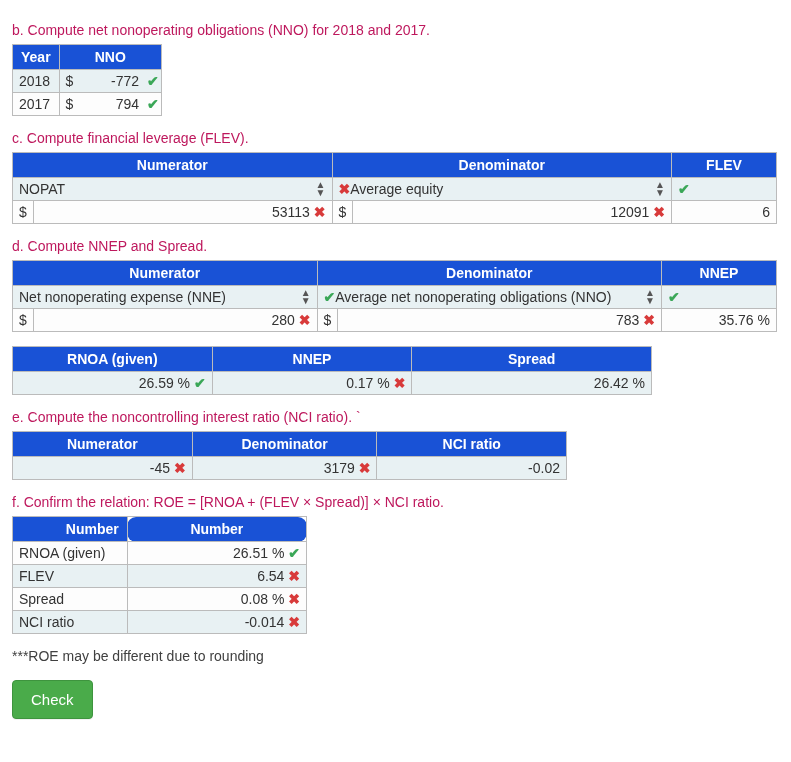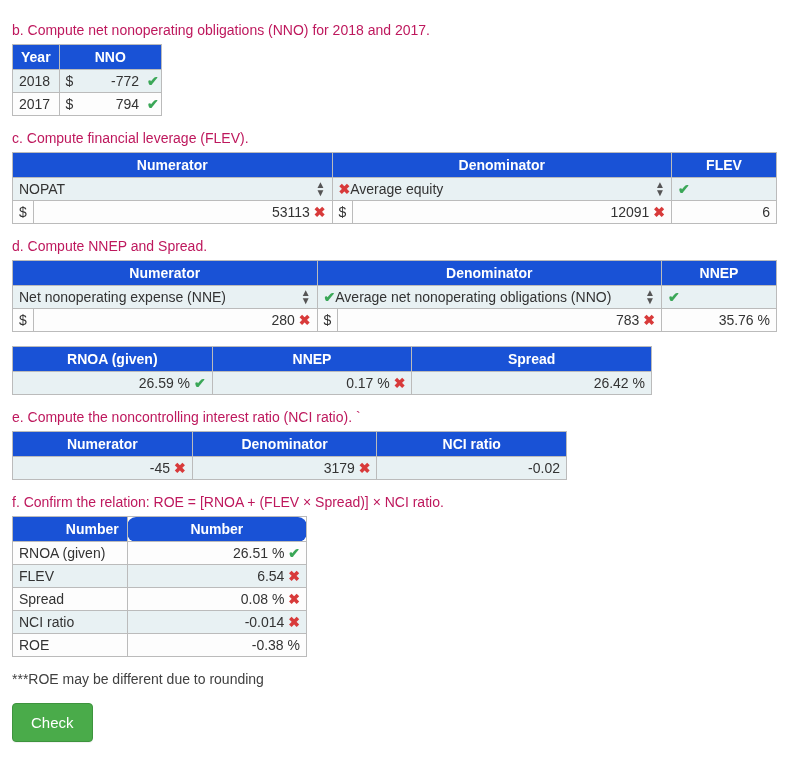--- a/index.html
+++ b/index.html
@@ -215,24 +215,20 @@
     <td class="cell-even num"><span>6.54</span> <span class="x-red">✖</span></td>
   </tr>
   <tr>
     <td class="cell-odd txt">Spread</td>
     <td class="cell-odd num"><span>0.08 %</span> <span class="x-red">✖</span></td>
   </tr>
   <tr>
     <td class="cell-even txt">NCI ratio</td>
     <td class="cell-even num"><span>-0.014</span> <span class="x-red">✖</span></td>
   </tr>
-  <tr>
-    <td class="cell-odd txt">ROE</td>
-    <td class="cell-odd num">-0.38 %</td>
-  </tr>
 </tbody>
   </table>
 
 <div class="note">***ROE may be different due to rounding</div>
 
 <button class="btn-check">Check</button>
 
 
 
 

